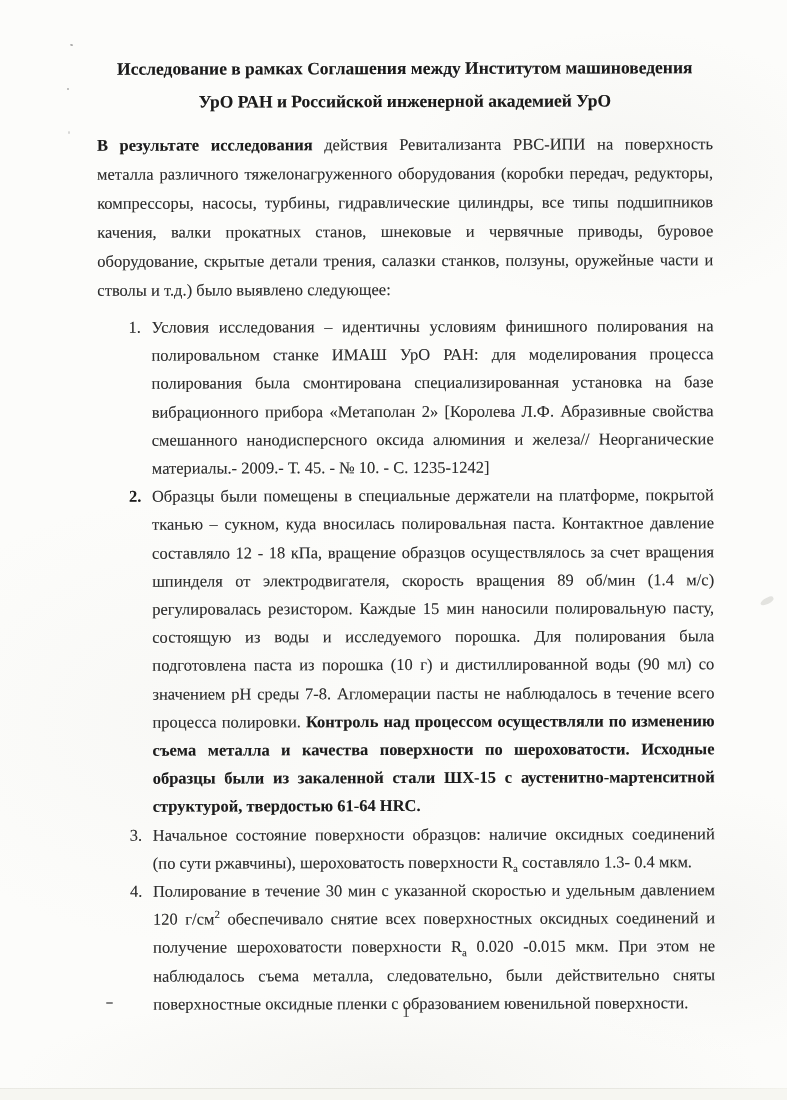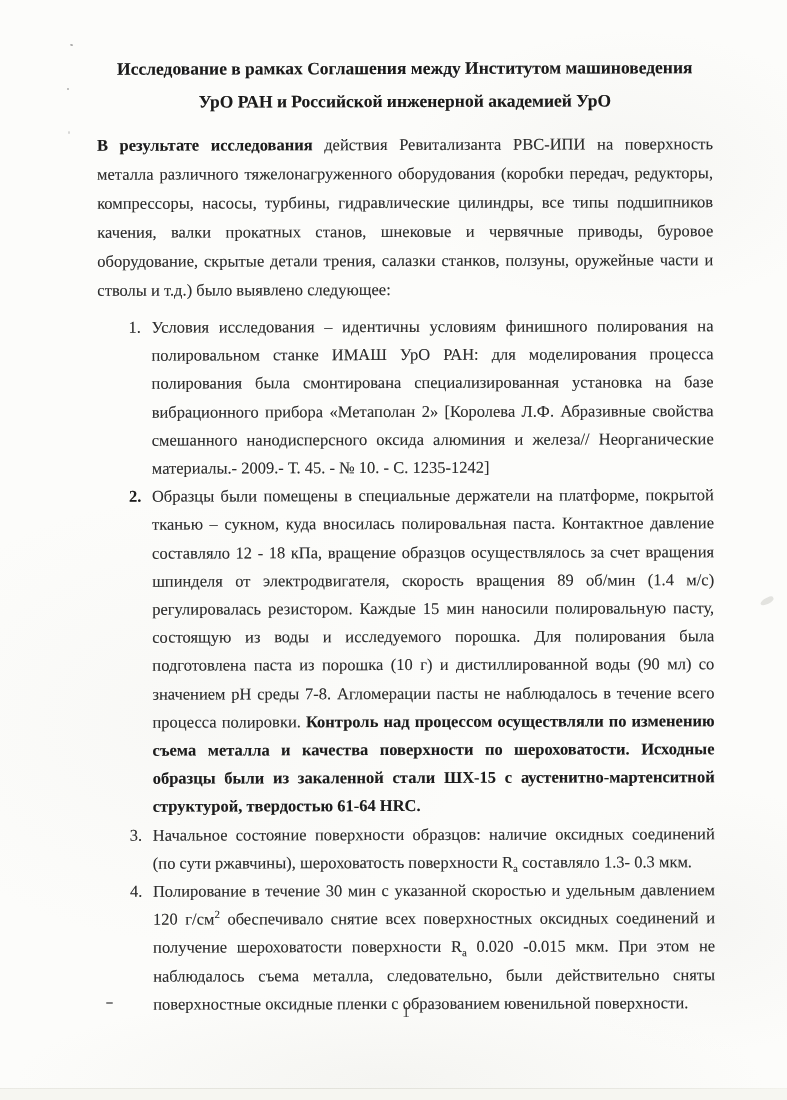--- a/index.html
+++ b/index.html
@@ -139,21 +139,21 @@
         <div class="item-text"><span>Условия исследования – идентичны условиям финишного полирования на полировальном станке ИМАШ УрО РАН: для моделирования процесса полирования была смонтирована специализированная установка на базе вибрационного прибора «Метаполан 2» [Королева Л.Ф. Абразивные свойства смешанного нанодисперсного оксида алюминия и железа// Неорганические материалы.- 2009.- Т. 45. - № 10. - С. 1235-1242]</span></div>
       </div>
 
       <div class="list-item">
         <span class="item-num"><span class="b">2.</span></span>
         <div class="item-text"><span>Образцы были помещены в специальные держатели на платформе, покрытой тканью – сукном, куда вносилась полировальная паста. Контактное давление составляло 12 - 18 кПа,  вращение образцов осуществлялось за счет  вращения шпинделя от электродвигателя, скорость вращения 89 об/мин  (1.4 м/с) регулировалась резистором. Каждые 15 мин наносили полировальную пасту, состоящую из воды и исследуемого порошка. Для полирования была подготовлена паста из порошка (10 г) и дистиллированной воды (90 мл) со значением  рН среды 7-8. Агломерации пасты не наблюдалось  в течение всего процесса полировки. </span><span class="b">Контроль над процессом осуществляли по изменению съема металла и качества поверхности по шероховатости.  Исходные образцы были из закаленной стали ШХ-15 с аустенитно-мартенситной структурой, твердостью 61-64 HRC.</span></div>
       </div>
 
       <div class="list-item">
         <span class="item-num"><span>3.</span></span>
-        <div class="item-text"><span>Начальное состояние   поверхности образцов: наличие оксидных соединений (по сути ржавчины), шероховатость поверхности R</span><sub>a</sub><span> составляло 1.3- 0.3 мкм.</span></div>
+        <div class="item-text"><span>Начальное состояние   поверхности образцов: наличие оксидных соединений (по сути ржавчины), шероховатость поверхности R</span><sub>a</sub><span> составляло 1.3- 0.4 мкм.</span></div>
       </div>
 
       <div class="list-item">
         <span class="item-num"><span>4.</span></span>
         <div class="item-text"><span>Полирование в течение  30 мин с указанной скоростью и удельным давлением  120  г/см</span><sup>2</sup><span>  обеспечивало снятие всех поверхностных оксидных соединений и получение  шероховатости поверхности R</span><sub>a</sub><span> 0.020  -0.015 мкм. При этом не наблюдалось съема металла, следовательно, были действительно сняты поверхностные оксидные пленки с образованием ювенильной поверхности.</span></div>
       </div>
 
     </div>
   </div>
 

